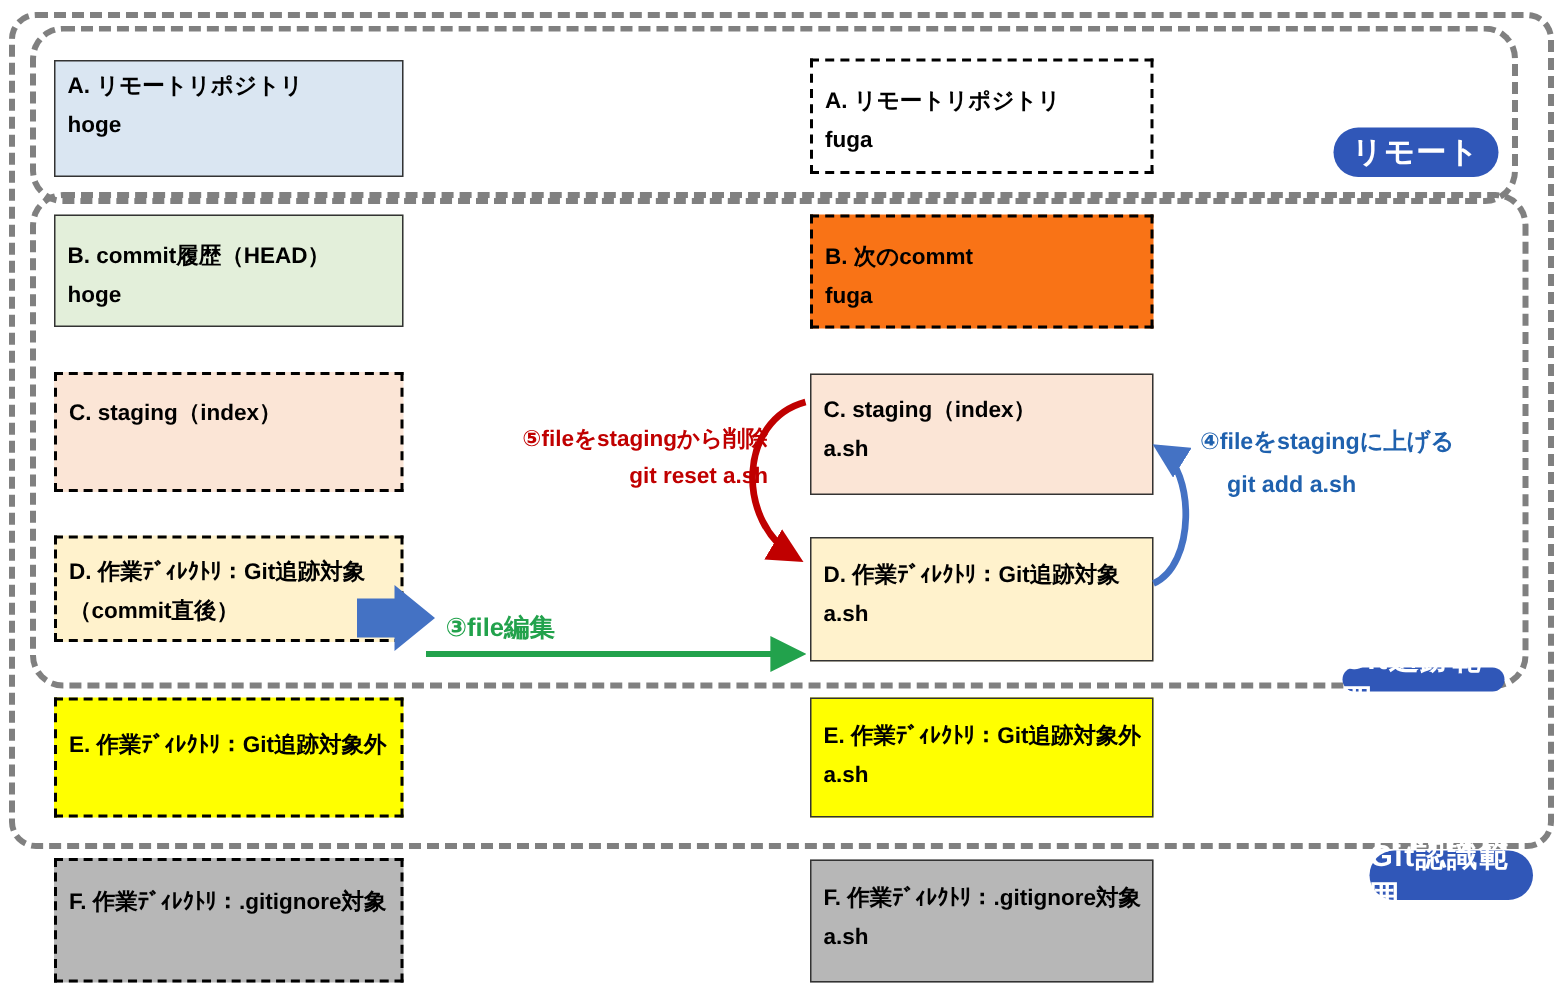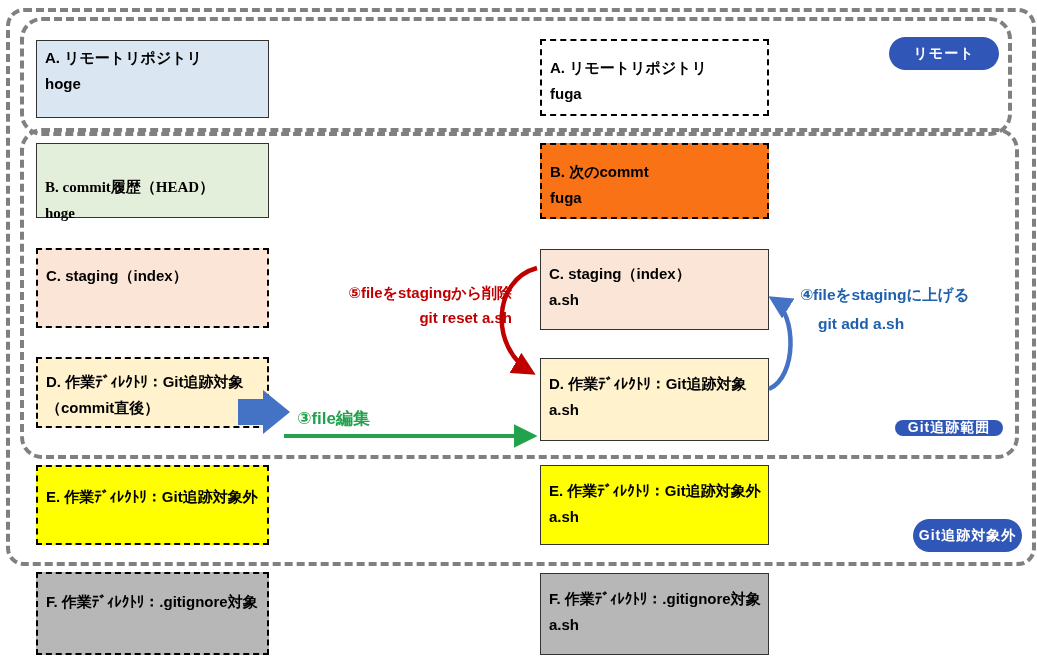--- a/index.html
+++ b/index.html
@@ -7,39 +7,40 @@
     position:relative;width:1037px;height:664px;background:#ffffff;overflow:hidden;
     font-family:"Liberation Sans","DejaVu Sans",sans-serif;color:#000;
   }
   .container{position:absolute;border:4px dashed #808080;border-radius:18px;background:transparent;}
   #c-recognition{left:6px;top:8px;width:1022px;height:550px;}
   #c-remote{left:20px;top:17px;width:984px;height:111px;border-radius:22px;}
   #c-tracking{left:20px;top:128px;width:991px;height:323px;border-radius:22px;}
 
   .badge{
     position:absolute;background:#3057b8;color:#fff;border-radius:17px;
-    font-size:14px;font-weight:bold;display:flex;align-items:center;justify-content:center;
+    font-size:20px;font-weight:bold;display:flex;align-items:center;justify-content:center;
     letter-spacing:1px;
+    margin-top:48px;
   }
   #badge-remote{left:889px;top:37px;width:110px;height:33px;}
-  #badge-tracking{left:895px;top:420px;width:108px;height:16px;}
+  #badge-tracking{left:895px;top:397px;width:108px;height:16px;}
   #badge-recognition{left:913px;top:519px;width:109px;height:33px;}
 
   .box{
     position:absolute;box-sizing:border-box;font-weight:bold;font-size:15px;
     line-height:26px;padding:4px 6px 0 8px;
   }
   .box .ln{white-space:nowrap;}
   .lcol{left:36px;width:233px;}
   .rcol{left:540px;width:229px;}
   .solid{border:1.6px solid #333;}
   .dashedb{border:2.5px dashed #000;}
 
   #box-la{top:40px;height:78px;background:#dae6f2;}
-  #box-lb{top:143px;height:75px;background:#e3efda;padding-top:30px;font-family:Liberation Serif, serif;}
+  #box-lb{top:143px;height:75px;background:#e3efda;padding-top:14px;}
   #box-lc{top:248px;height:80px;background:#fbe5d6;padding-top:13px;}
   #box-ld{top:357px;height:71px;background:#fff2cc;padding-top:10px;}
   #box-le{top:465px;height:80px;background:#ffff00;padding-top:17px;}
   #box-lf{top:572px;height:83px;background:#b7b7b7;padding-top:15px;}
 
   #box-ra{top:39px;height:77px;background:#fff;padding-top:14px;}
   #box-rb{top:143px;height:76px;background:#f97316;padding-top:14px;}
   #box-rc{top:249px;height:81px;background:#fbe5d6;padding-top:11px;}
   #box-rd{top:358px;height:83px;background:#fff2cc;padding-top:12px;}
   #box-re{top:465px;height:80px;background:#ffff00;padding-top:12px;}
@@ -136,15 +137,15 @@
     <div>git reset a.sh</div>
   </div>
   <div class="annotation" id="ann-add">
     <div>④fileをstagingに上げる</div>
     <div class="cmd">git add a.sh</div>
   </div>
   <div class="annotation" id="ann-edit">③file編集</div>
 
   <div class="badge" id="badge-remote">リモート</div>
   <div class="badge" id="badge-tracking">Git追跡範囲</div>
-  <div class="badge" id="badge-recognition">Git追跡対象外</div>
+  <div class="badge" id="badge-recognition">Git認識範囲</div>
 
 </div>
 
 </body></html>

